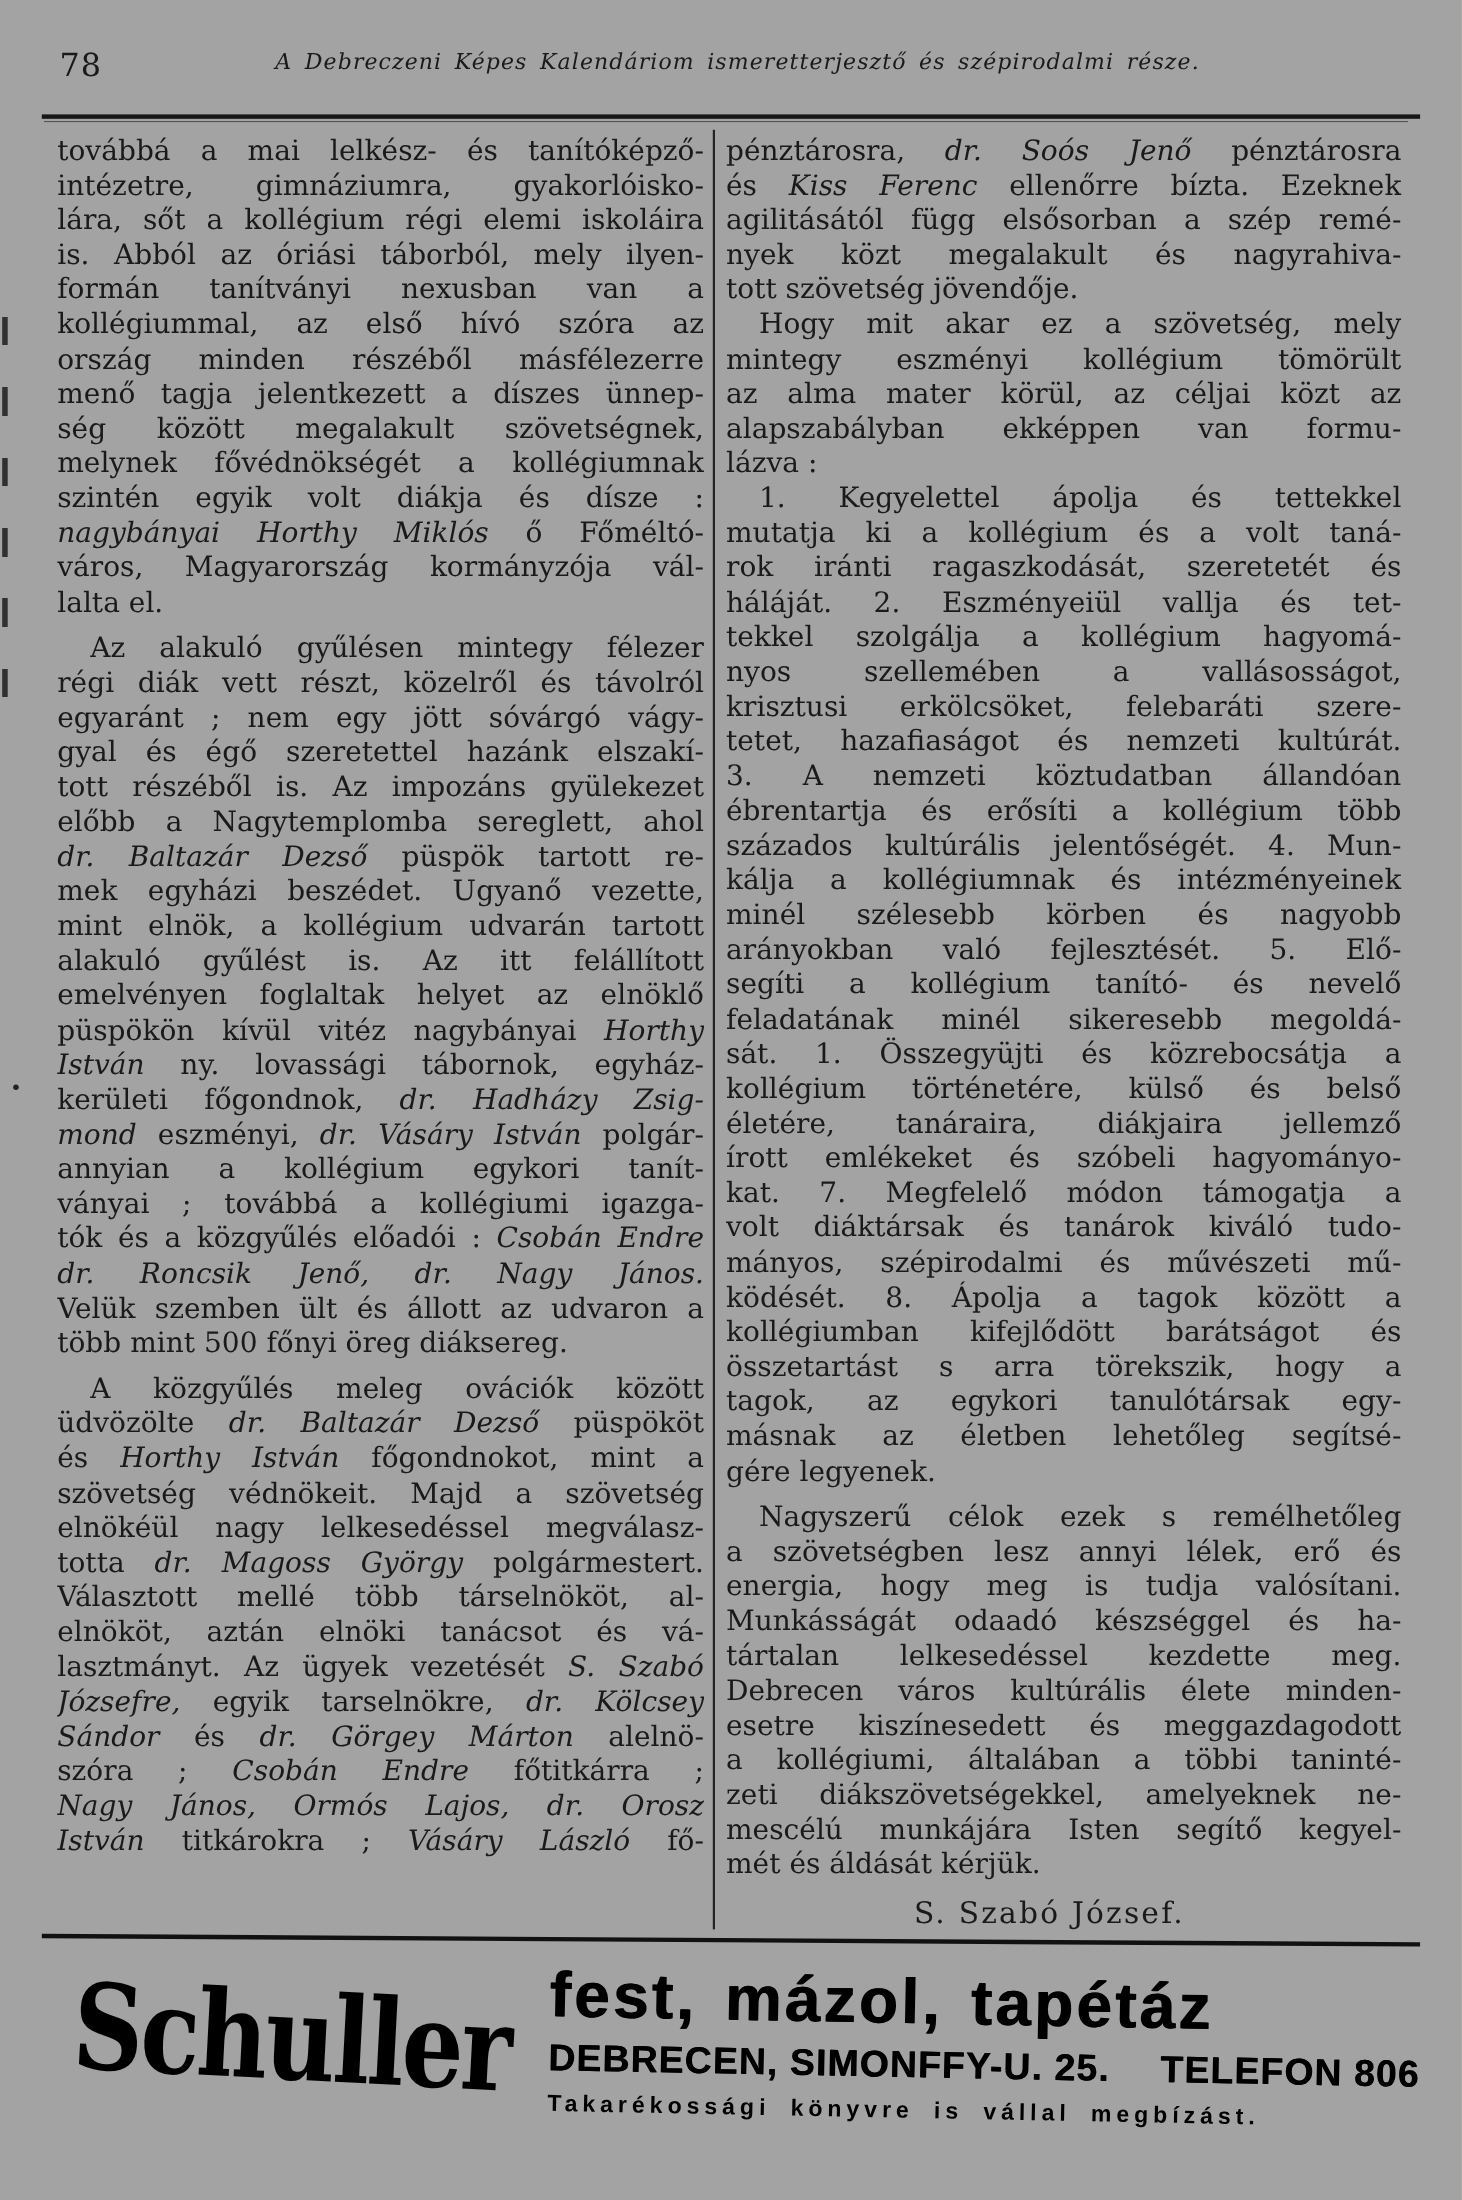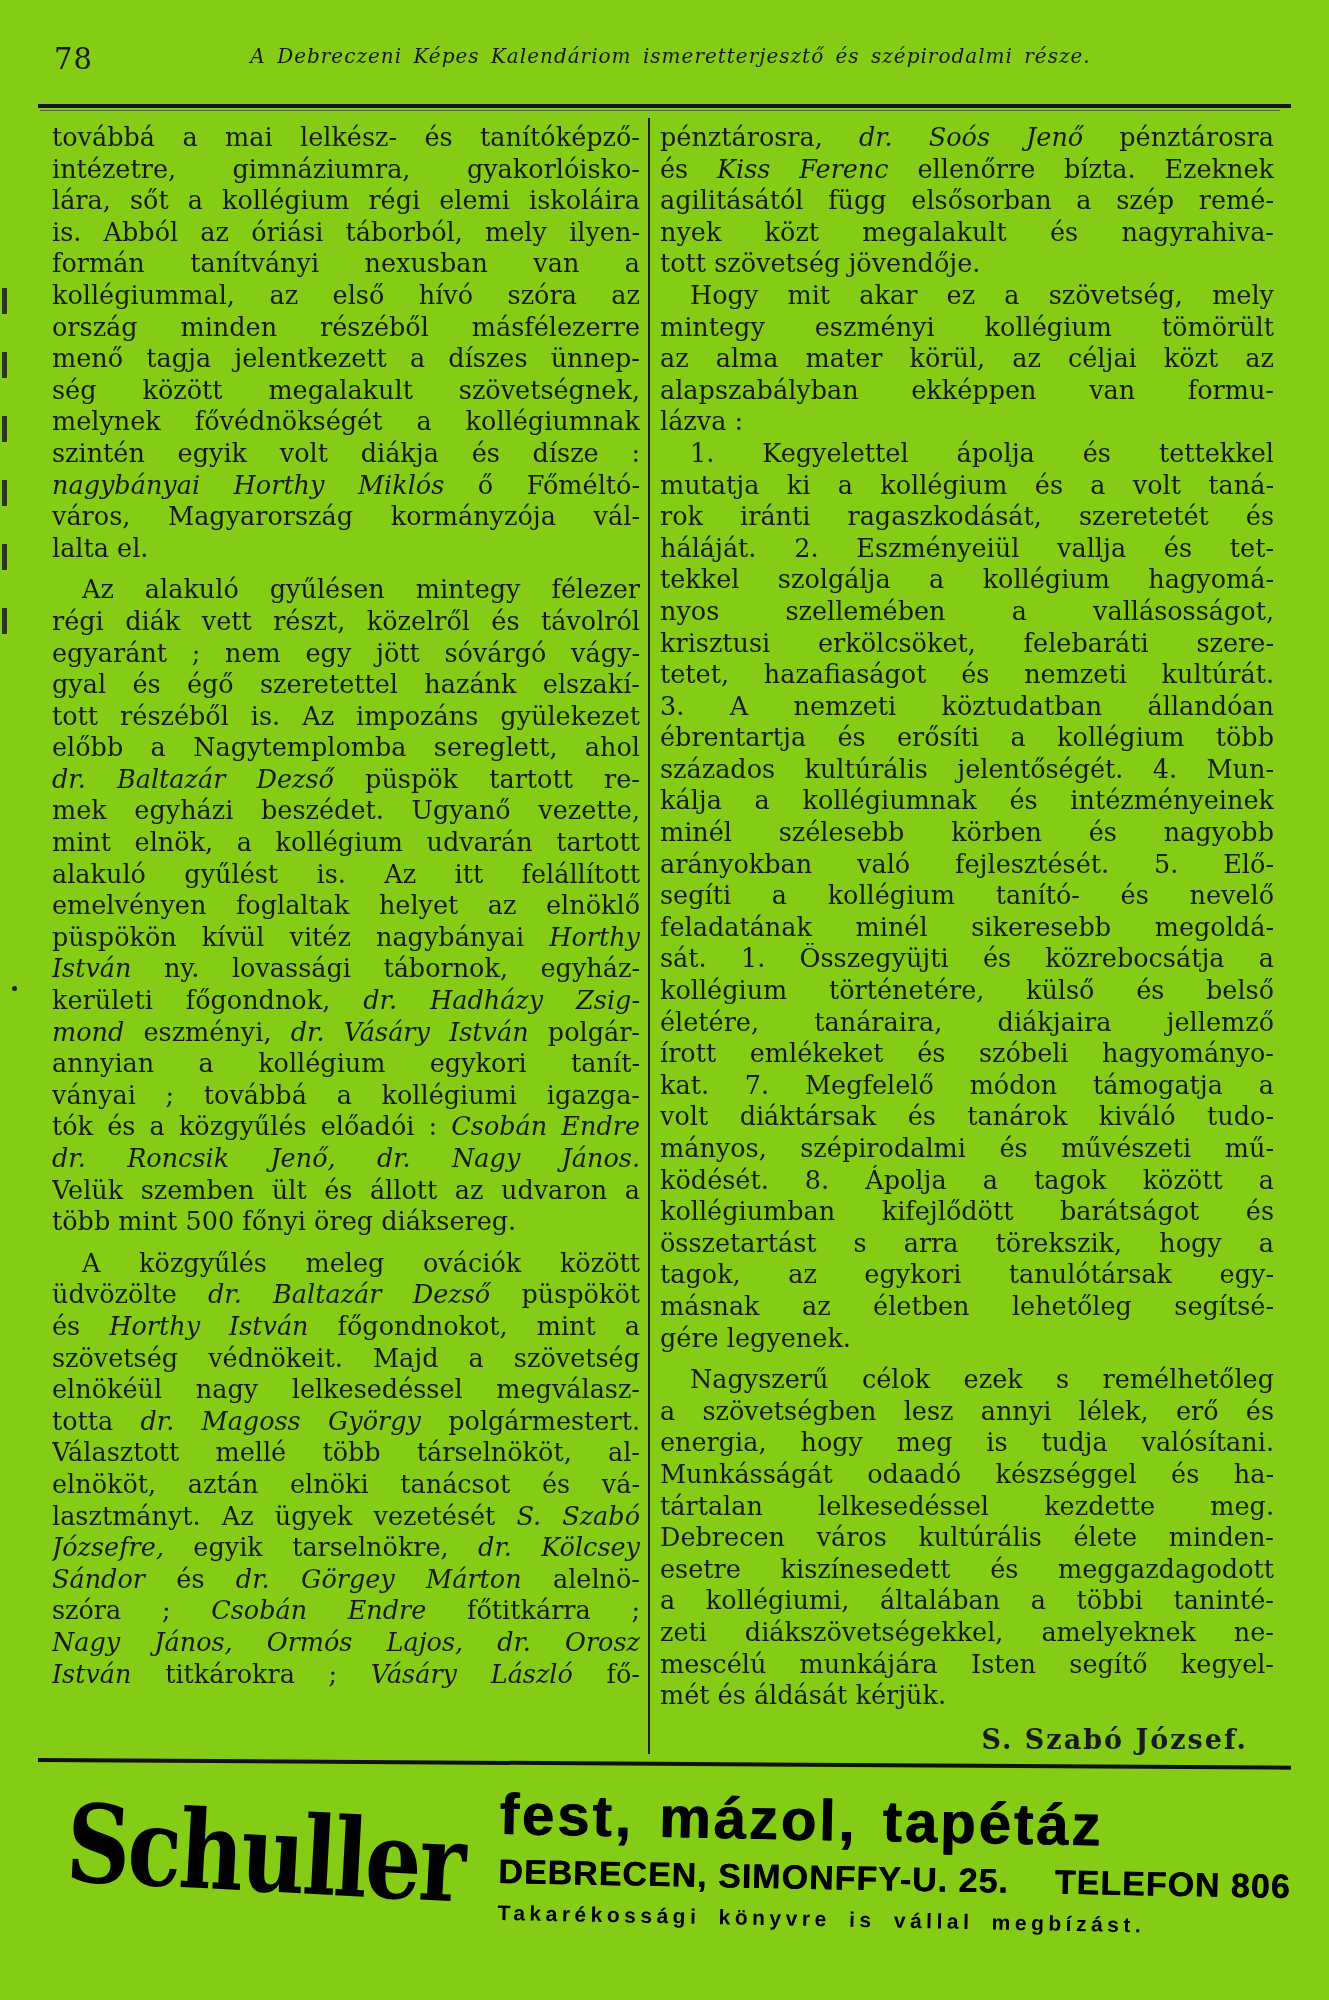--- a/index.html
+++ b/index.html
@@ -1,19 +1,19 @@
 <!DOCTYPE html>
 <html><head>
 <meta charset="utf-8">
 <style>
   html,body{margin:0;padding:0;background:#e8e6e1;}
   .page{
     position:relative;
     width:1329px;height:2000px;
-    background:#84cc16;
+    background:#a3a3a3;
     font-family:"DejaVu Serif", serif;
     color:#1a1a1a;
     overflow:hidden;
   }
   
   .pagehead{position:absolute;top:30px;left:52px;width:1237px;height:56px;}
   .pagenum{position:absolute;left:2px;top:12px;font-size:29px;letter-spacing:1px;}
   .runtitle{
     display:block;text-align:center;font-style:italic;
     font-size:20px;padding-top:14px;letter-spacing:1px;
@@ -33,22 +33,22 @@
     font-size:25.5px;line-height:31.6px;height:31.6px;
     text-align:justify;text-align-last:justify;
     overflow:hidden;white-space:normal;
   }
   .tline.pend{text-align-last:left;}
   .tline.in{text-indent:30px;}
   .tline.gap{margin-top:10px;}
   .tline i{font-style:italic;}
 
   .signature{
-    margin-top:12px;text-align:right;padding-right:26px;
-    font-weight:bold;font-size:27px;letter-spacing:2px;
+    margin-top:12px;text-align:center;padding-right:26px;
+    font-weight:normal;font-size:27px;letter-spacing:2px;
   }
 
   
   .footrule{
     position:absolute;top:1758px;left:38px;width:1253px;height:4px;
     background:#111;transform:rotate(0.35deg);transform-origin:left center;
   }
   .advert{position:absolute;top:1772px;left:60px;width:1240px;height:220px;color:#000;}
   .brand{
     position:absolute;left:10px;top:8px;

